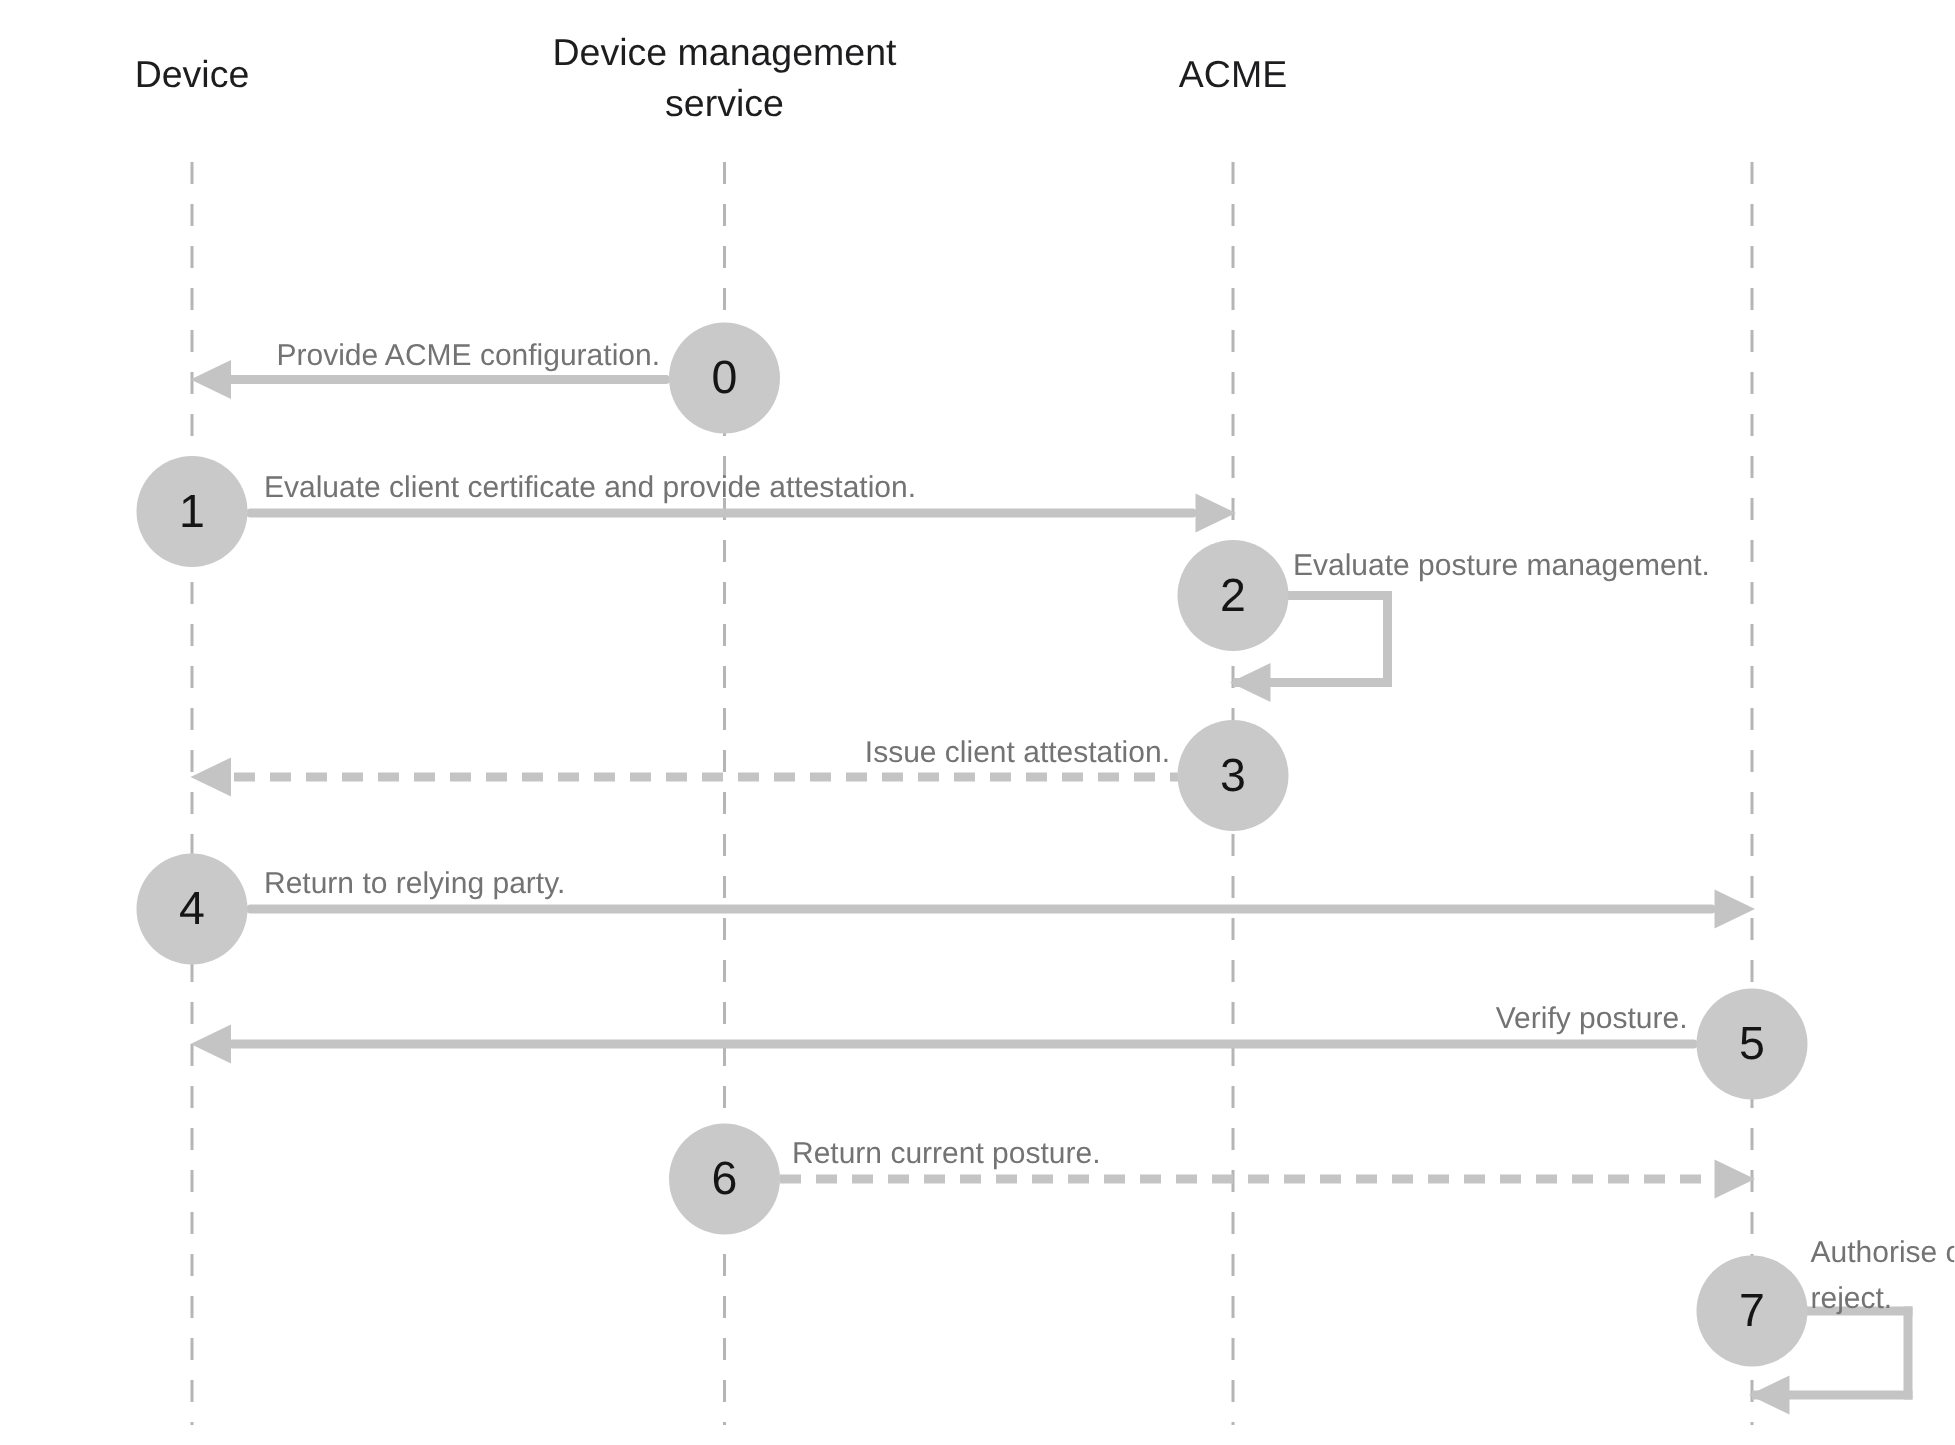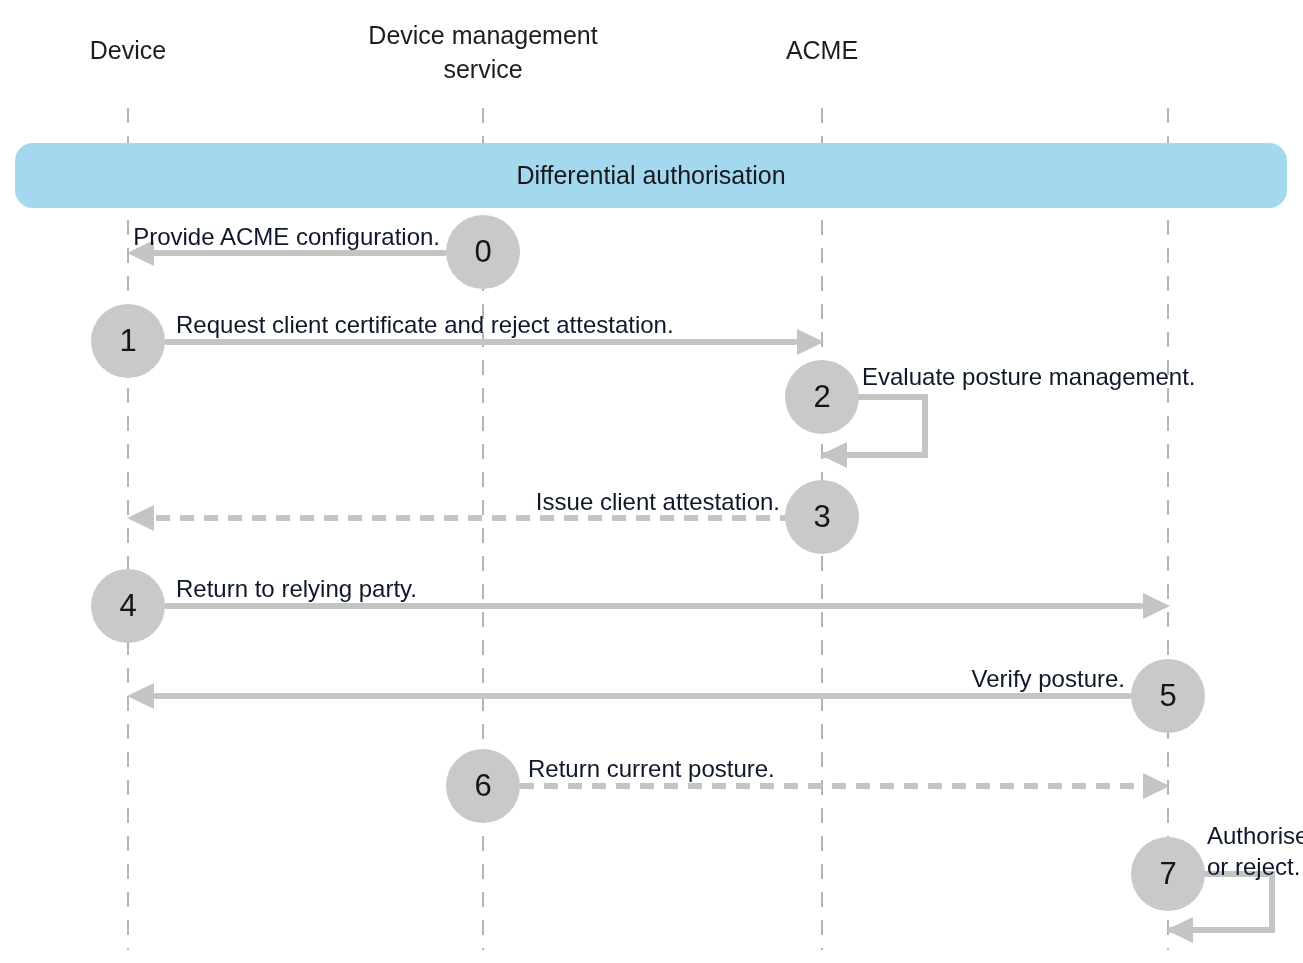--- a/index.html
+++ b/index.html
@@ -31,55 +31,52 @@
   .head.right{border-top:13px solid transparent;border-bottom:13px solid transparent;border-left:27px solid #c4c4c4;}
   .loop{
     position:absolute;border:6px solid #c4c4c4;border-left:none;background:transparent;
   }
   .circle{
     position:absolute;width:74px;height:74px;border-radius:50%;background:#c9c9c9;
     display:flex;align-items:center;justify-content:center;
     font-size:31px;color:#151515;
   }
   .msg{
-    position:absolute;font-size:24px;line-height:26px;color:#0f172a;white-space:nowrap;
+    position:absolute;font-size:20px;line-height:26px;color:#737373;white-space:nowrap;
   }
   .msg.wrap{white-space:normal;width:112px;line-height:31px;}
 </style>
 </head>
 <body>
 
 <div class="canvas">
 
   <div class="actor-label" style="left:28px;top:33px;width:200px">Device</div>
   <div class="actor-label" style="left:722px;top:33px;width:200px">ACME</div>
   <div class="actor-label" style="left:343px;top:18px;width:280px">Device management service</div>
 
   <div class="lifeline" style="left:127px"></div>
   <div class="lifeline" style="left:482px"></div>
   <div class="lifeline" style="left:821px"></div>
   <div class="lifeline" style="left:1167px"></div>
 
-  <div class="banner">
-    <span class="banner-title">Differential authorisation</span>
-  </div>
 
   <div>
     <div class="arrow" style="left:150px;top:250px;width:297px"></div>
     <div class="head left" style="left:127px;top:240px"></div>
     <div class="msg" style="right:863px;top:224px">Provide ACME configuration.</div>
     <div class="circle" style="left:446px;top:215px">
       <span>0</span>
     </div>
   </div>
 
   <div>
     <div class="arrow" style="left:164px;top:339px;width:634px"></div>
     <div class="head right" style="left:797px;top:329px"></div>
-    <div class="msg" style="left:176px;top:312px">Request client certificate and reject attestation.</div>
+    <div class="msg" style="left:176px;top:312px">Evaluate client certificate and provide attestation.</div>
     <div class="circle" style="left:91px;top:304px">
       <span>1</span>
     </div>
   </div>
 
   <div>
     <div class="loop" style="left:822px;top:394px;width:100px;height:52px"></div>
     <div class="head left" style="left:820px;top:442px"></div>
     <div class="msg" style="left:862px;top:364px">Evaluate posture management.</div>
     <div class="circle" style="left:785px;top:360px">

